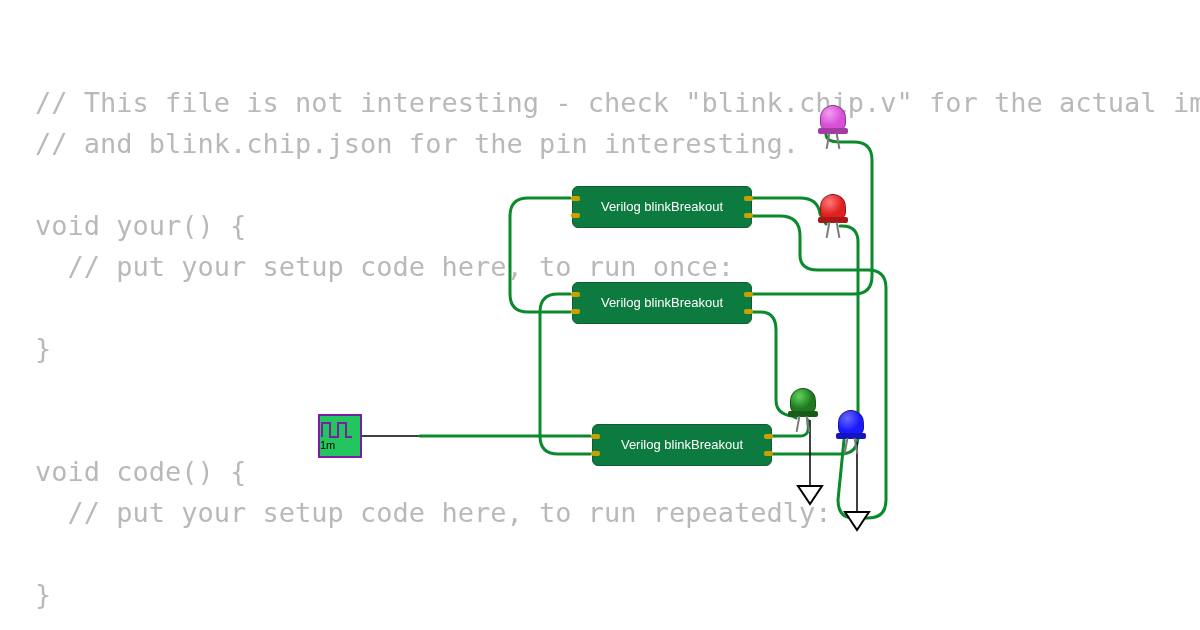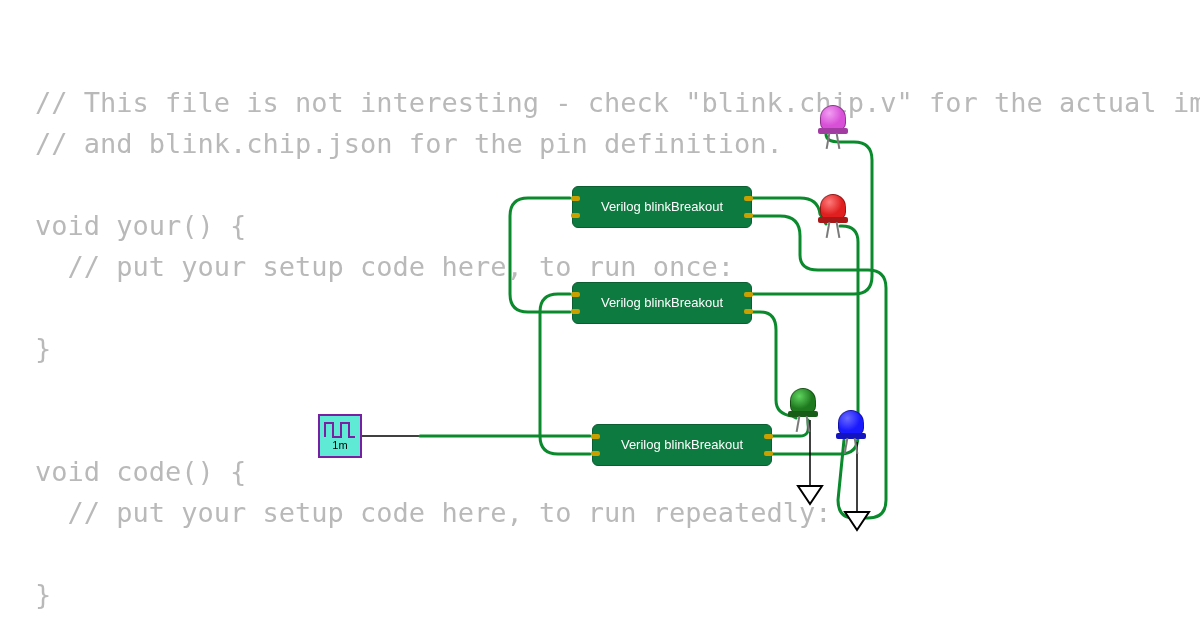--- a/index.html
+++ b/index.html
@@ -82,24 +82,23 @@
     background: #7a7a7a;
     top: 28px;
   }
   .led .leg.a { left: 7px; transform: rotate(10deg); }
   .led .leg.c { left: 17px; transform: rotate(-10deg); }
   
   .clkgen {
     position: absolute;
     width: 44px; height: 44px;
     border: 2px solid #7b1fa2;
-    background: #5eead4;
+    background: #22c55e;
     display: flex;
     flex-direction: column;
-    align-items: center;
     justify-content: flex-start;
     padding-top: 3px;
   }
   .clkgen svg { display: block; }
   .clkgen .lbl {
     font-size: 11px;
     color: #000;
     font-family: Arial, sans-serif;
     margin-top: -2px;
   }
@@ -111,21 +110,21 @@
     overflow: visible;
   }
   .wire { stroke: #0a8a2c; stroke-width: 3; fill: none; stroke-linecap: round; stroke-linejoin: round; }
   .wire-thin { stroke: #000; stroke-width: 1.5; fill: none; }
   .gnd { stroke: #000; stroke-width: 2; fill: #fff; }
 </style>
 </head>
 <body>
 
 <pre class="code-bg"><span>// This file is not interesting - check "blink.chip.v" for the actual implementat</span>
-<span>// and blink.chip.json for the pin definition.</span>
+<span>// and blink.chip.json for the pin interesting.</span>
 <span></span>
 <span>void your() {</span>
 <span>  // put your setup code here, to run once:</span>
 <span></span>
 <span>}</span>
 <span></span>
 <span></span>
 <span>void code() {</span>
 <span>  // put your setup code here, to run repeatedly:</span>
 <span></span>

